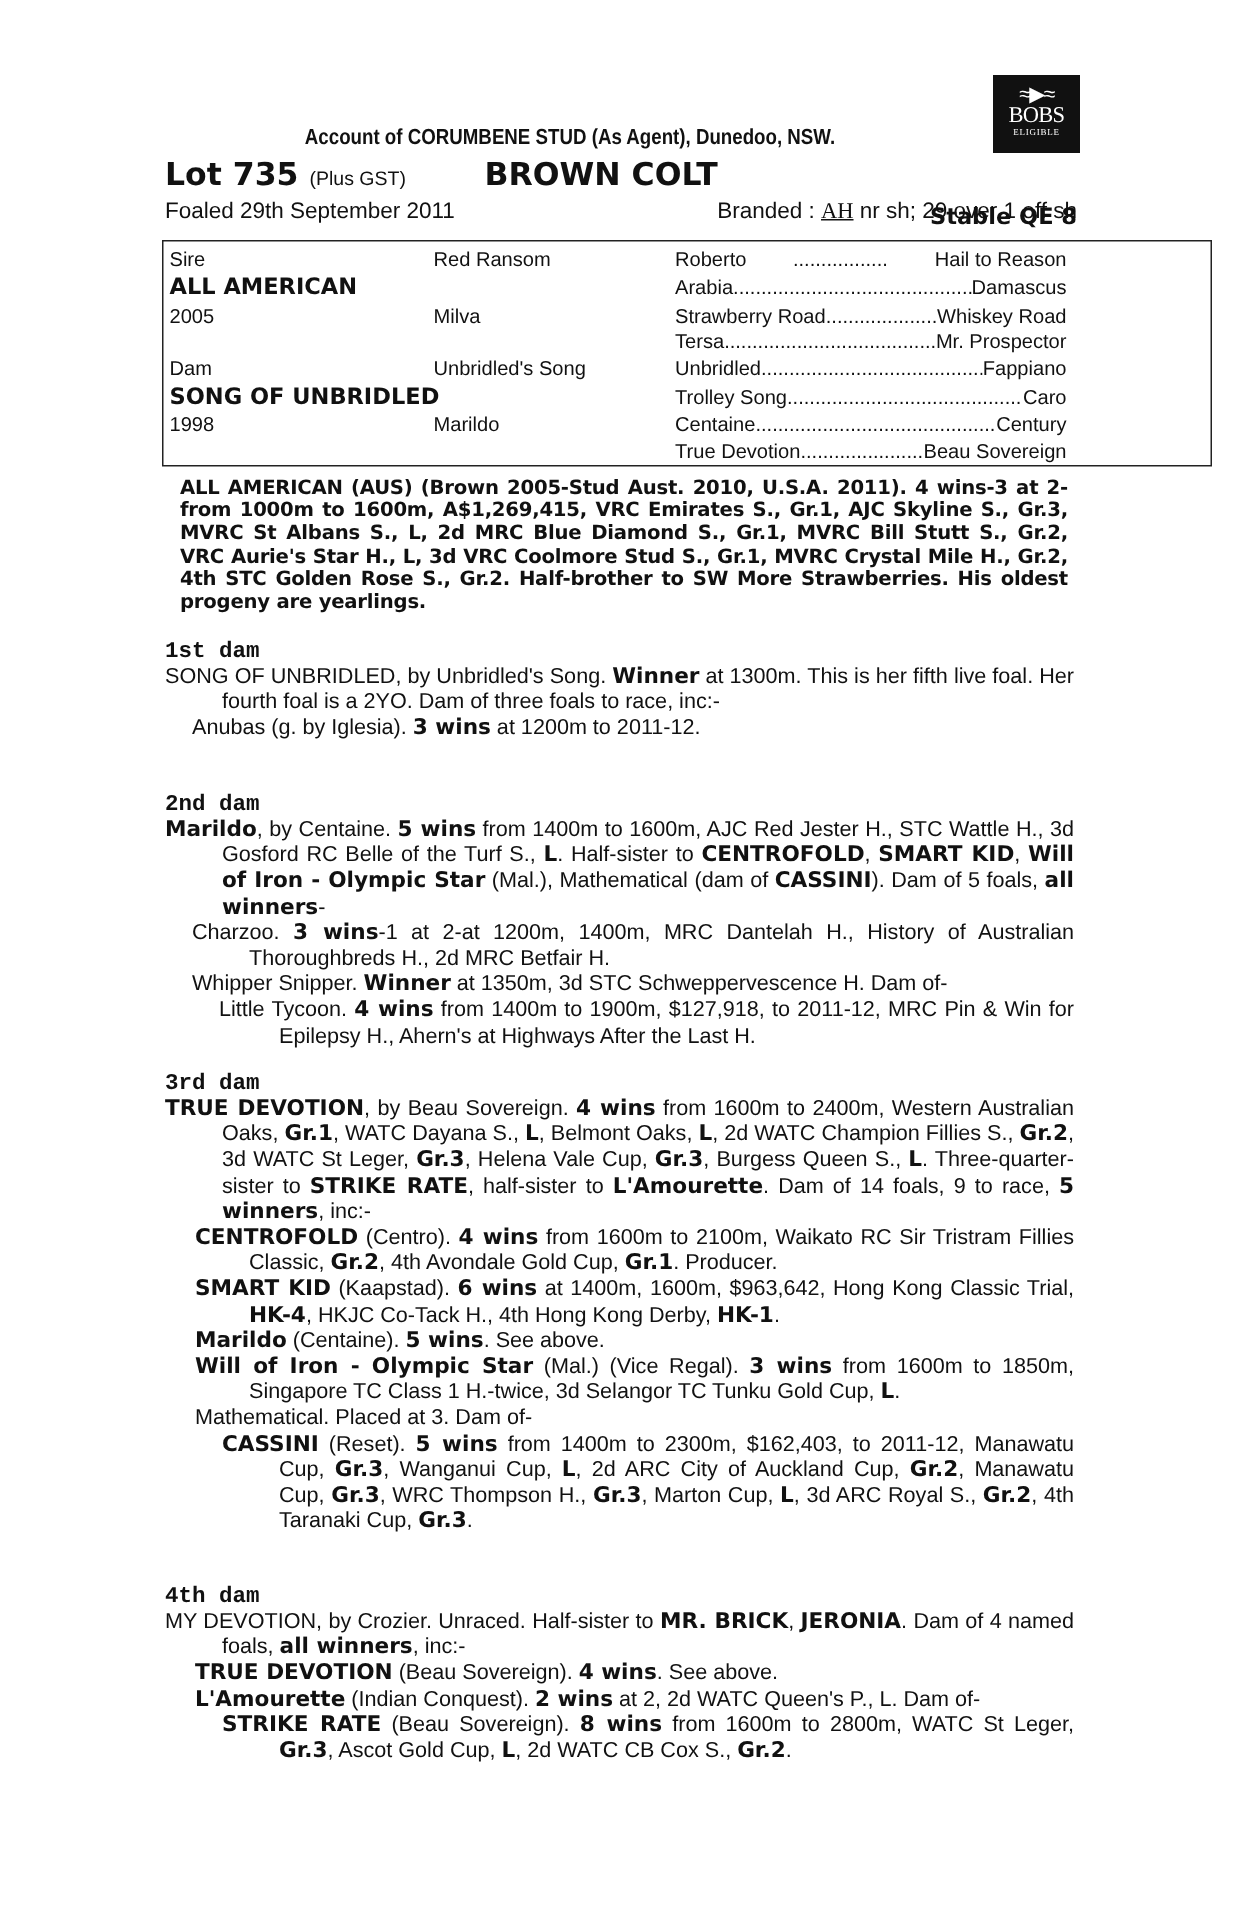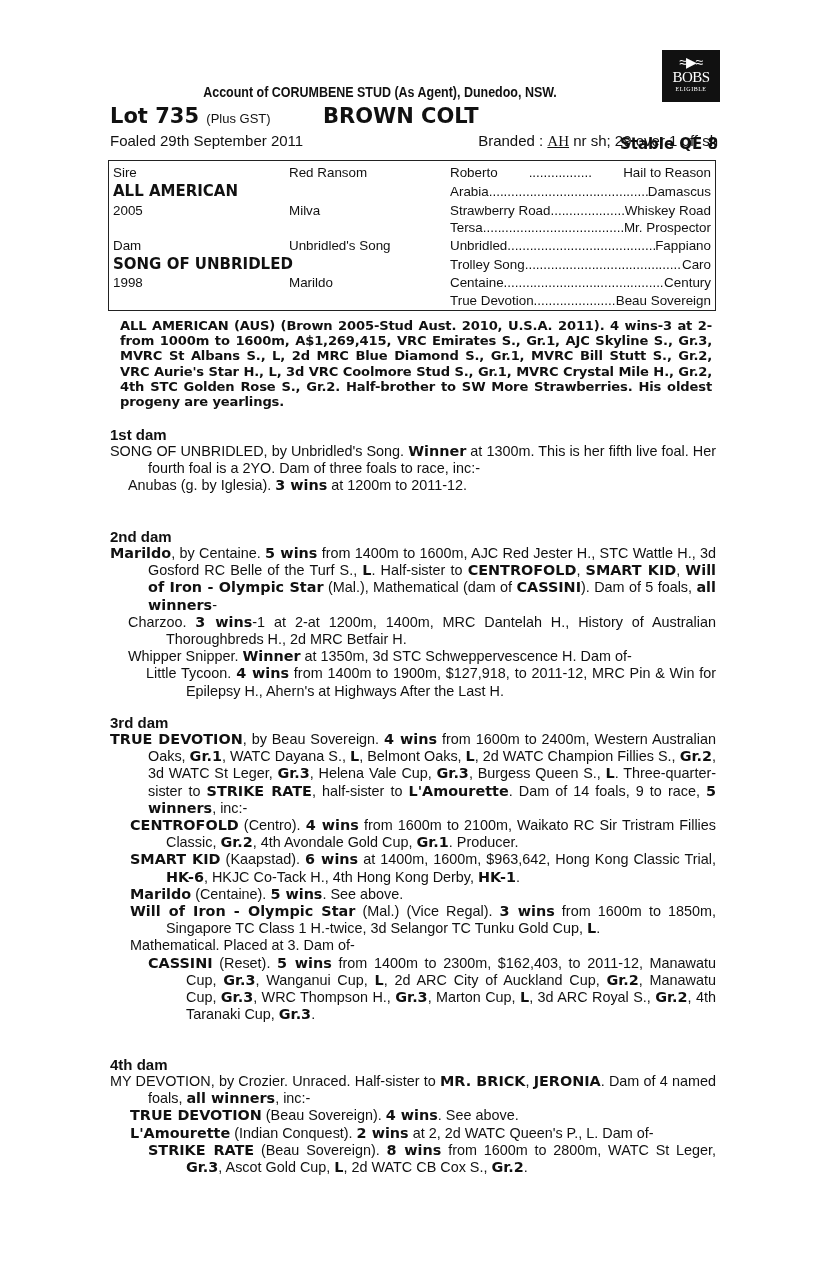--- a/index.html
+++ b/index.html
@@ -20,32 +20,32 @@
   .lotline { position: absolute; top: 104px; left: 0; width: 608px; height: 24px; }
   .lot { position: absolute; left: 0; top: 0; font-family: "DejaVu Sans", sans-serif; font-weight: bold; font-size: 21px; }
   .plusgst { font-family: "Liberation Sans", sans-serif; font-weight: normal; font-size: 13px; }
   .colour { position: absolute; left: 213px; top: 0; font-family: "DejaVu Sans", sans-serif; font-weight: bold; font-size: 21px; }
   .stable { position: absolute; right: 0; top: 3px; font-family: "DejaVu Sans", sans-serif; font-weight: bold; font-size: 15px; margin-top: 28px; }
   .foaledline { position: absolute; top: 132px; left: 0; width: 608px; font-size: 15px; }
   .foaled { position: absolute; left: 0; }
   .branded { position: absolute; right: 0; }
   .brandglyph { font-family: "Liberation Serif", serif; font-size: 15px; text-decoration: underline; }
 
-  .ped { position: absolute; top: 160px; left: -2px; width: 608px; height: 151px; border: 1.5px solid #222; box-sizing: border-box; font-size: 13.4px; }
+  .ped { position: absolute; top: 160px; left: -2px; width: 700px; height: 151px; border: 1.5px solid #222; box-sizing: border-box; font-size: 13.4px; }
   .ped .cell { position: absolute; white-space: nowrap; line-height: 18px; }
   .ped .big { font-family: "DejaVu Sans", sans-serif; font-weight: bold; font-size: 15px; }
   .ped .gg { position: absolute; left: 341px; width: 261px; display: flex; white-space: nowrap; line-height: 18.5px; }
   .ped .gg .dots { flex: 1; overflow: hidden; }
   .ped .gg .dots::after { content: "..........................................................................................."; letter-spacing: 0; }
 
   .summary { position: absolute; top: 318px; left: 10px; width: 592px; font-family: "DejaVu Sans", sans-serif; font-weight: bold;
              font-size: 13.1px; line-height: 15.2px; text-align: justify; letter-spacing: -0.15px; }
 
   .sec { position: absolute; left: 0; width: 606px; font-size: 14.4px; line-height: 17.2px; }
-  .sec h3 { margin: 0; font-family: Liberation Sans, sans-serif; font-weight: bold; font-size: 15px; line-height: 17px; }
+  .sec h3 { margin: 0; font-family: Liberation Mono, monospace; font-weight: bold; font-size: 15px; line-height: 17px; }
   .p { text-align: justify; }
   .hang1 { padding-left: 38px; text-indent: -38px; }
   .lvl1 { padding-left: 56px; text-indent: -38px; }
   .lvl2 { padding-left: 76px; text-indent: -38px; }
   .lvl3 { padding-left: 94px; text-indent: -56px; }
 </style>
 </head>
 <body>
 
 <div class="logo">
@@ -144,21 +144,21 @@
     <div class="p hang1"><b class="b">Marildo</b><span>, by Centaine. </span><b class="b">5 wins</b><span> from 1400m to 1600m, AJC Red Jester H., STC Wattle H., 3d Gosford RC Belle of the Turf S., </span><b class="b">L</b><span>. Half-sister to </span><b class="b">CENTROFOLD</b><span>, </span><b class="b">SMART KID</b><span>, </span><b class="b">Will of Iron - Olympic Star</b><span> (Mal.), Mathematical (dam of </span><b class="b">CASSINI</b><span>). Dam of 5 foals, </span><b class="b">all winners</b><span>-</span></div>
     <div class="p lvl1"><span>Charzoo. </span><b class="b">3 wins</b><span>-1 at 2-at 1200m, 1400m, MRC Dantelah H., History of Australian Thoroughbreds H., 2d MRC Betfair H.</span></div>
     <div class="p lvl1"><span>Whipper Snipper. </span><b class="b">Winner</b><span> at 1350m, 3d STC Schweppervescence H. Dam of-</span></div>
     <div class="p lvl3" style="padding-left:76px;text-indent:-40px;"><span>Little Tycoon. </span><b class="b">4 wins</b><span> from 1400m to 1900m, $127,918, to 2011-12, MRC Pin &amp; Win for Epilepsy H., Ahern's at Highways After the Last H.</span></div>
   </div>
 
   <div class="sec" style="top:714px;">
     <h3>3rd dam</h3>
     <div class="p hang1"><b class="b">TRUE DEVOTION</b><span>, by Beau Sovereign. </span><b class="b">4 wins</b><span> from 1600m to 2400m, Western Australian Oaks, </span><b class="b">Gr.1</b><span>, WATC Dayana S., </span><b class="b">L</b><span>, Belmont Oaks, </span><b class="b">L</b><span>, 2d WATC Champion Fillies S., </span><b class="b">Gr.2</b><span>, 3d WATC St Leger, </span><b class="b">Gr.3</b><span>, Helena Vale Cup, </span><b class="b">Gr.3</b><span>, Burgess Queen S., </span><b class="b">L</b><span>. Three-quarter-sister to </span><b class="b">STRIKE RATE</b><span>, half-sister to </span><b class="b">L'Amourette</b><span>. Dam of 14 foals, 9 to race, </span><b class="b">5 winners</b><span>, inc:-</span></div>
     <div class="p lvl2" style="padding-left:56px;text-indent:-36px;"><b class="b">CENTROFOLD</b><span> (Centro). </span><b class="b">4 wins</b><span> from 1600m to 2100m, Waikato RC Sir Tristram Fillies Classic, </span><b class="b">Gr.2</b><span>, 4th Avondale Gold Cup, </span><b class="b">Gr.1</b><span>. Producer.</span></div>
-    <div class="p" style="padding-left:56px;text-indent:-36px;"><b class="b">SMART KID</b><span> (Kaapstad). </span><b class="b">6 wins</b><span> at 1400m, 1600m, $963,642, Hong Kong Classic Trial, </span><b class="b">HK-6</b><span>, HKJC Co-Tack H., 4th Hong Kong Derby, </span><b class="b">HK-1</b><span>.</span></div>
+    <div class="p" style="padding-left:56px;text-indent:-36px;"><b class="b">SMART KID</b><span> (Kaapstad). </span><b class="b">6 wins</b><span> at 1400m, 1600m, $963,642, Hong Kong Classic Trial, </span><b class="b">HK-4</b><span>, HKJC Co-Tack H., 4th Hong Kong Derby, </span><b class="b">HK-1</b><span>.</span></div>
     <div class="p" style="padding-left:56px;text-indent:-36px;"><b class="b">Marildo</b><span> (Centaine). </span><b class="b">5 wins</b><span>. See above.</span></div>
     <div class="p" style="padding-left:56px;text-indent:-36px;"><b class="b">Will of Iron - Olympic Star</b><span> (Mal.) (Vice Regal). </span><b class="b">3 wins</b><span> from 1600m to 1850m, Singapore TC Class 1 H.-twice, 3d Selangor TC Tunku Gold Cup, </span><b class="b">L</b><span>.</span></div>
     <div class="p" style="padding-left:20px;">Mathematical. Placed at 3. Dam of-</div>
     <div class="p" style="padding-left:76px;text-indent:-38px;"><b class="b">CASSINI</b><span> (Reset). </span><b class="b">5 wins</b><span> from 1400m to 2300m, $162,403, to 2011-12, Manawatu Cup, </span><b class="b">Gr.3</b><span>, Wanganui Cup, </span><b class="b">L</b><span>, 2d ARC City of Auckland Cup, </span><b class="b">Gr.2</b><span>, Manawatu Cup, </span><b class="b">Gr.3</b><span>, WRC Thompson H., </span><b class="b">Gr.3</b><span>, Marton Cup, </span><b class="b">L</b><span>, 3d ARC Royal S., </span><b class="b">Gr.2</b><span>, 4th Taranaki Cup, </span><b class="b">Gr.3</b><span>.</span></div>
   </div>
 
   <div class="sec" style="top:1056px;">
     <h3>4th dam</h3>
     <div class="p hang1"><span>MY DEVOTION, by Crozier. Unraced. Half-sister to </span><b class="b">MR. BRICK</b><span>, </span><b class="b">JERONIA</b><span>. Dam of 4 named foals, </span><b class="b">all winners</b><span>, inc:-</span></div>
     <div class="p" style="padding-left:56px;text-indent:-36px;"><b class="b">TRUE DEVOTION</b><span> (Beau Sovereign). </span><b class="b">4 wins</b><span>. See above.</span></div>

